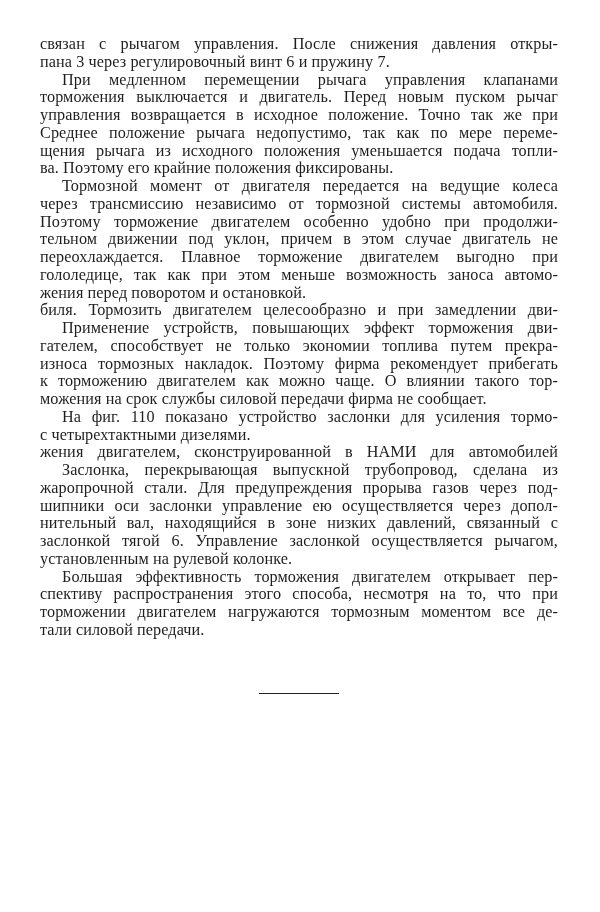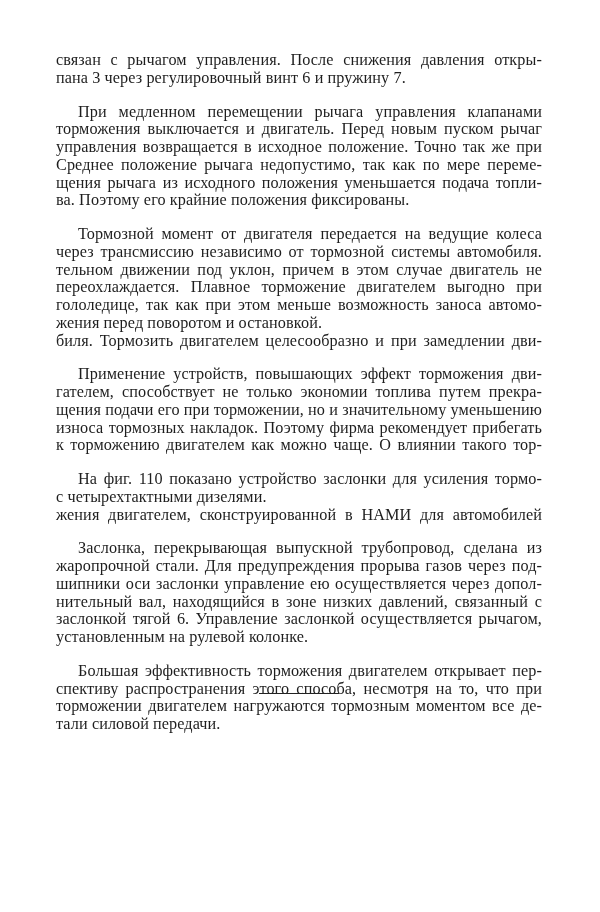--- a/index.html
+++ b/index.html
@@ -32,21 +32,21 @@
       letter-spacing: 0.1px;
     }
     .line.last {
       text-align-last: left;
     }
     .line.indent {
       padding-left: 22px;
       font-family: Liberation Serif, serif;
     }
     .para {
-      margin: 16px;
+      margin: 0;
     }
     .rule {
       position: absolute;
       left: 259px;
       top: 693px;
       width: 80px;
       height: 0;
       border-top: 1.6px solid #222;
     }
   </style>
@@ -65,33 +65,34 @@
     <span class="line">торможения выключается и двигатель. Перед новым пуском рычаг</span>
     <span class="line">управления возвращается в исходное положение. Точно так же при</span>
     <span class="line">Среднее положение рычага недопустимо, так как по мере переме-</span>
     <span class="line">щения рычага из исходного положения уменьшается подача топли-</span>
     <span class="line last">ва. Поэтому его крайние положения фиксированы.</span>
   </div>
 
   <div class="para">
     <span class="line indent">Тормозной момент от двигателя передается на ведущие колеса</span>
     <span class="line">через трансмиссию независимо от тормозной системы автомобиля.</span>
+    <span class="line">Поэтому торможение двигателем особенно удобно при продолжи-</span>
     <span class="line">тельном движении под уклон, причем в этом случае двигатель не</span>
     <span class="line">переохлаждается. Плавное торможение двигателем выгодно  при</span>
     <span class="line">гололедице, так как при этом меньше возможность заноса автомо-</span>
     <span class="line last">жения перед поворотом и остановкой.</span>
     <span class="line">биля. Тормозить двигателем целесообразно и при замедлении дви-</span>
   </div>
 
   <div class="para">
     <span class="line indent">Применение устройств, повышающих эффект торможения дви-</span>
     <span class="line">гателем, способствует не только экономии топлива путем прекра-</span>
-    <span class="line">щения подачи его при торможении, но и значительному уменьшению</span>
     <span class="line">износа тормозных накладок. Поэтому фирма рекомендует прибегать</span>
     <span class="line">к торможению двигателем как можно чаще. О влиянии такого тор-</span>
+    <span class="line last">можения на срок службы силовой передачи фирма не сообщает.</span>
   </div>
 
   <div class="para">
     <span class="line indent">На фиг. 110 показано устройство заслонки для усиления тормо-</span>
     <span class="line last">с четырехтактными дизелями.</span>
     <span class="line">жения двигателем,  сконструированной в НАМИ для автомобилей</span>
   </div>
 
   <div class="para">
     <span class="line indent">Заслонка, перекрывающая выпускной трубопровод, сделана из</span>

